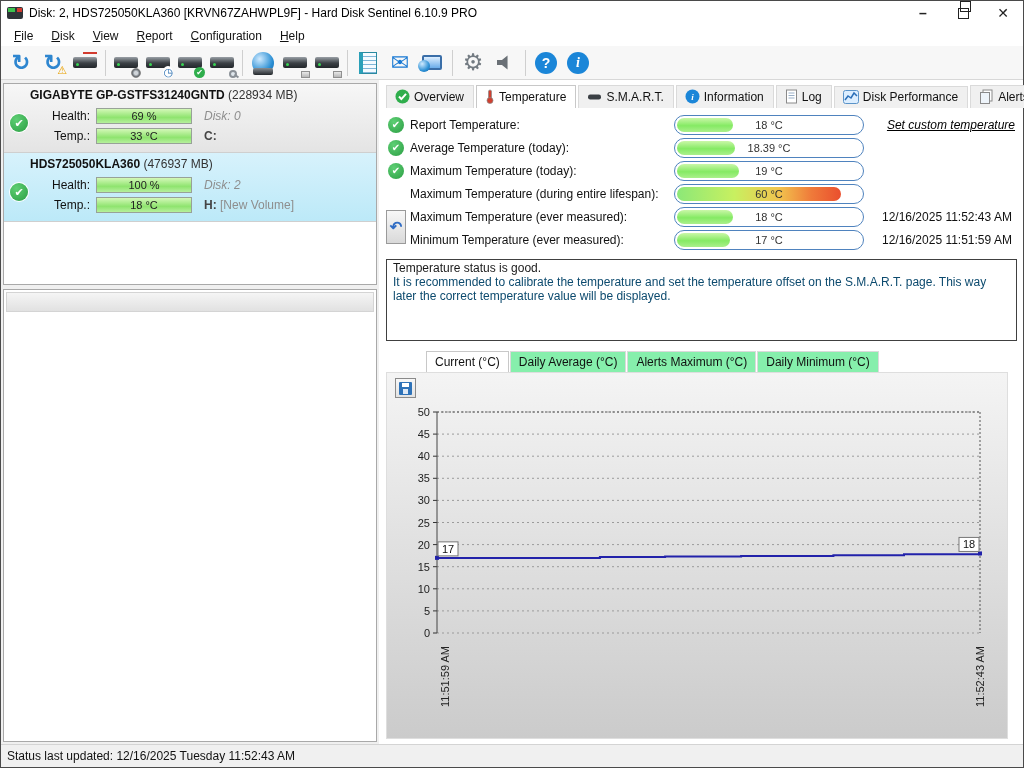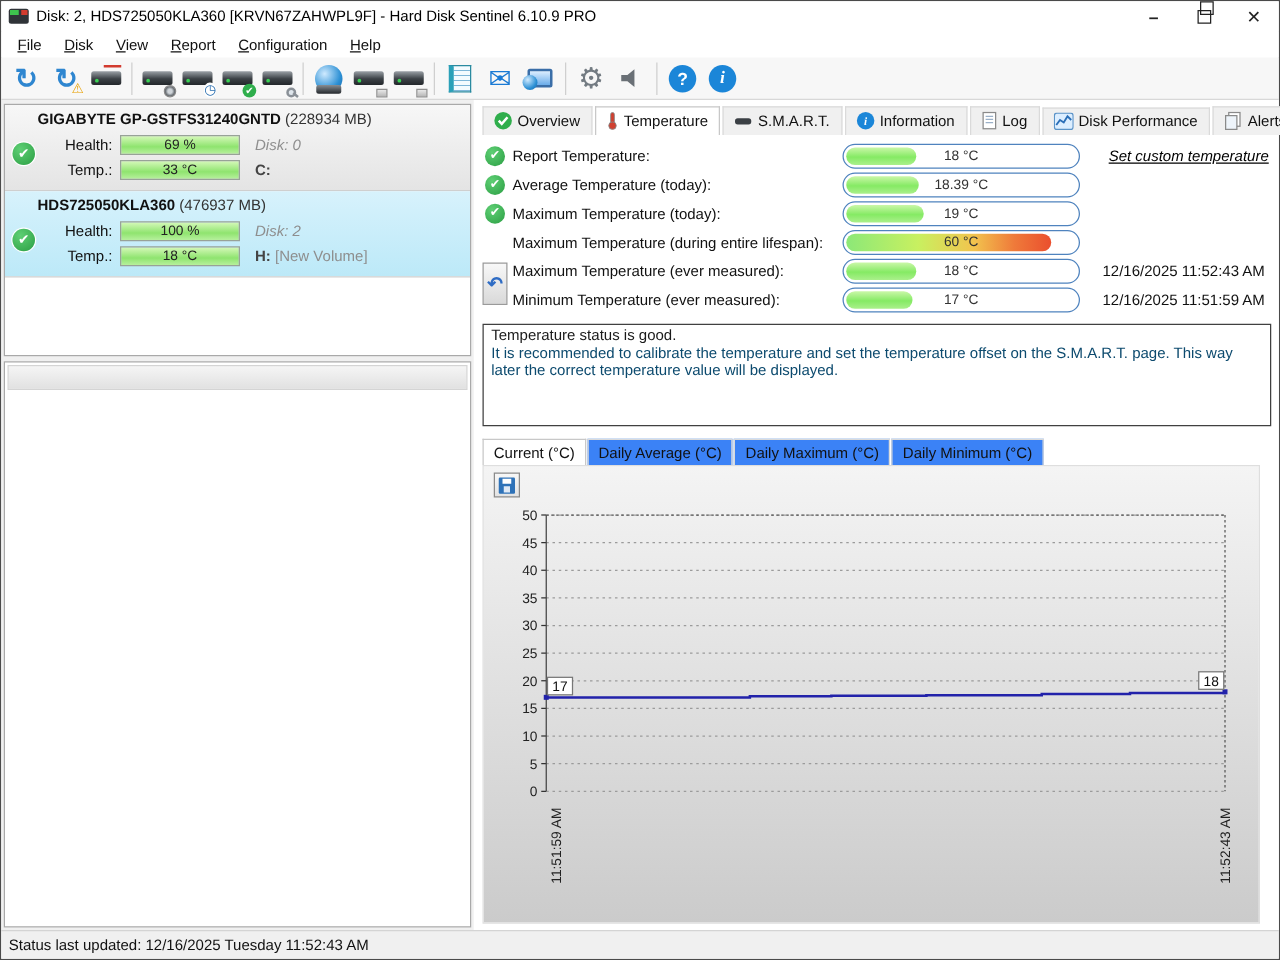--- a/index.html
+++ b/index.html
@@ -95,22 +95,22 @@
   .t-val { position:absolute; left:0; width:100%; text-align:center; top:3px; font-size:11px; color:#333; }
   .t-date { position:absolute; left:496px; top:4px; white-space:nowrap; }
   .set-temp-link { position:absolute; right:2px; top:4px; text-decoration:underline; color:#000; cursor:pointer; white-space:nowrap;font-style:italic; }
   .undo-btn { position:absolute; left:0; top:96px; width:20px; height:34px; border:1px solid #9a9a9a; background:linear-gradient(#f8f8f8,#d9d9d9); display:flex; align-items:center; justify-content:center; }
   .undo-btn::before { content:"↶"; color:#2f6cc4; font-size:15px; font-weight:bold; }
 
   .note-box { margin-top:7px; border:1px solid #404040; height:82px; padding:2px 6px; line-height:1.15; overflow:hidden; }
   .note-l1 { color:#1a1a1a; }
   .note-l2 { color:#0c4a6e; }
 
-  .chart-tabs { display:flex; align-items:flex-end; margin-top:10px; height:21px; }
-  .ctab { padding:3px 8px; background:#3b82f6; border:1px solid #dadada; border-bottom:none; margin-right:1px; white-space:nowrap; cursor:default; }
+  .chart-tabs { display:flex; align-items:flex-end; margin-top:10px; height:21px;margin-left:40px; }
+  .ctab { padding:3px 8px; background:#86efac; border:1px solid #dadada; border-bottom:none; margin-right:1px; white-space:nowrap; cursor:default; }
   .ctab.active { background:#fff; border-color:#c8c8c8; }
 
   .chart-panel { width:622px; height:367px; background:linear-gradient(#f4f4f4,#cbcbcb); border:1px solid #dedede; position:relative; }
   .save-btn { position:absolute; left:8px; top:5px; width:21px; height:20px; border:1px solid #8a8a8a; background:linear-gradient(#f7f7f7,#e3e3e3); display:flex; align-items:center; justify-content:center; }
   .floppy { width:13px; height:13px; background:#2e72b8; position:relative; border-radius:1px; }
   .floppy::before { content:""; position:absolute; top:1px; left:3px; right:3px; height:4px; background:#fff; }
   .floppy::after { content:""; position:absolute; bottom:1px; left:4px; right:4px; height:5px; background:#dfe9f5; }
   #chart-svg { position:absolute; left:0; top:0; }
   #chart-svg text { font-family:"Liberation Sans",sans-serif; }
 
@@ -377,21 +377,21 @@
       </div>
 
       <div class="note-box">
         <div class="note-l1">Temperature status is good.</div>
         <div class="note-l2">It is recommended to calibrate the temperature and set the temperature offset on the S.M.A.R.T. page. This way later the correct temperature value will be displayed.</div>
       </div>
 
       <div class="chart-tabs">
         <div class="ctab active">Current (°C)</div>
         <div class="ctab">Daily Average (°C)</div>
-        <div class="ctab">Daily Maximum (°C)</div>
+        <div class="ctab">Alerts Maximum (°C)</div>
         <div class="ctab">Daily Minimum (°C)</div>
       </div>
 
       <div class="chart-panel">
         <svg id="chart-svg" width="622" height="366">
             <line x1="50" y1="260" x2="593" y2="260" stroke="#9b9b9b" stroke-width="1" stroke-dasharray="2 3"></line>
             <line x1="46" y1="260" x2="50" y2="260" stroke="#333"></line>
             <text x="43" y="264" text-anchor="end" font-size="11" fill="#222">0</text>
             <line x1="50" y1="237.9" x2="593" y2="237.9" stroke="#9b9b9b" stroke-width="1" stroke-dasharray="2 3"></line>
             <line x1="46" y1="237.9" x2="50" y2="237.9" stroke="#333"></line>

